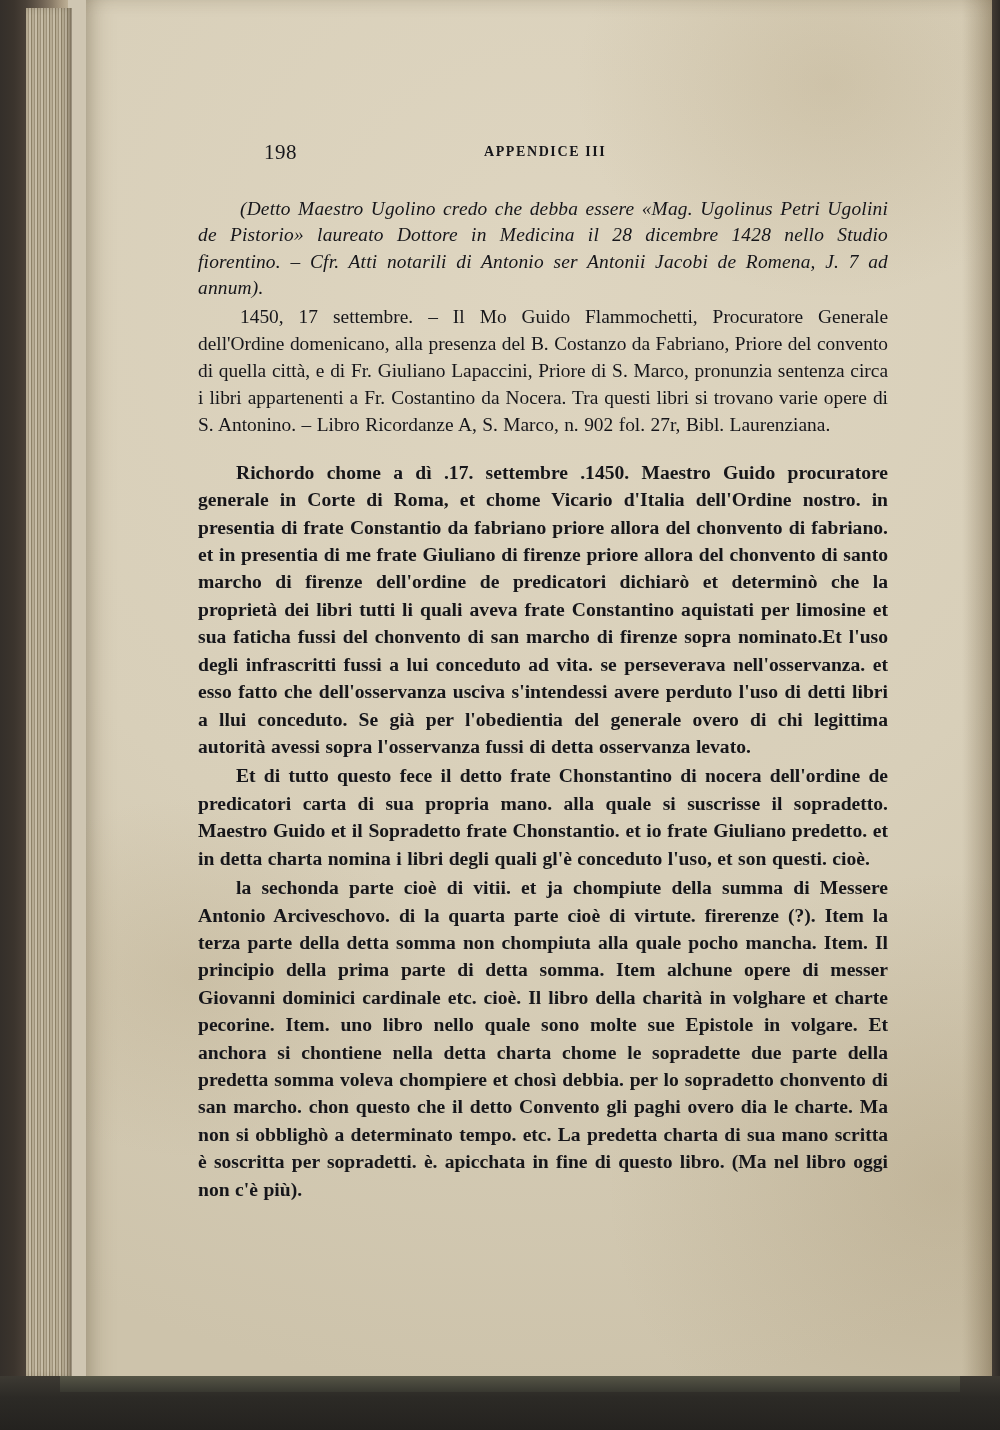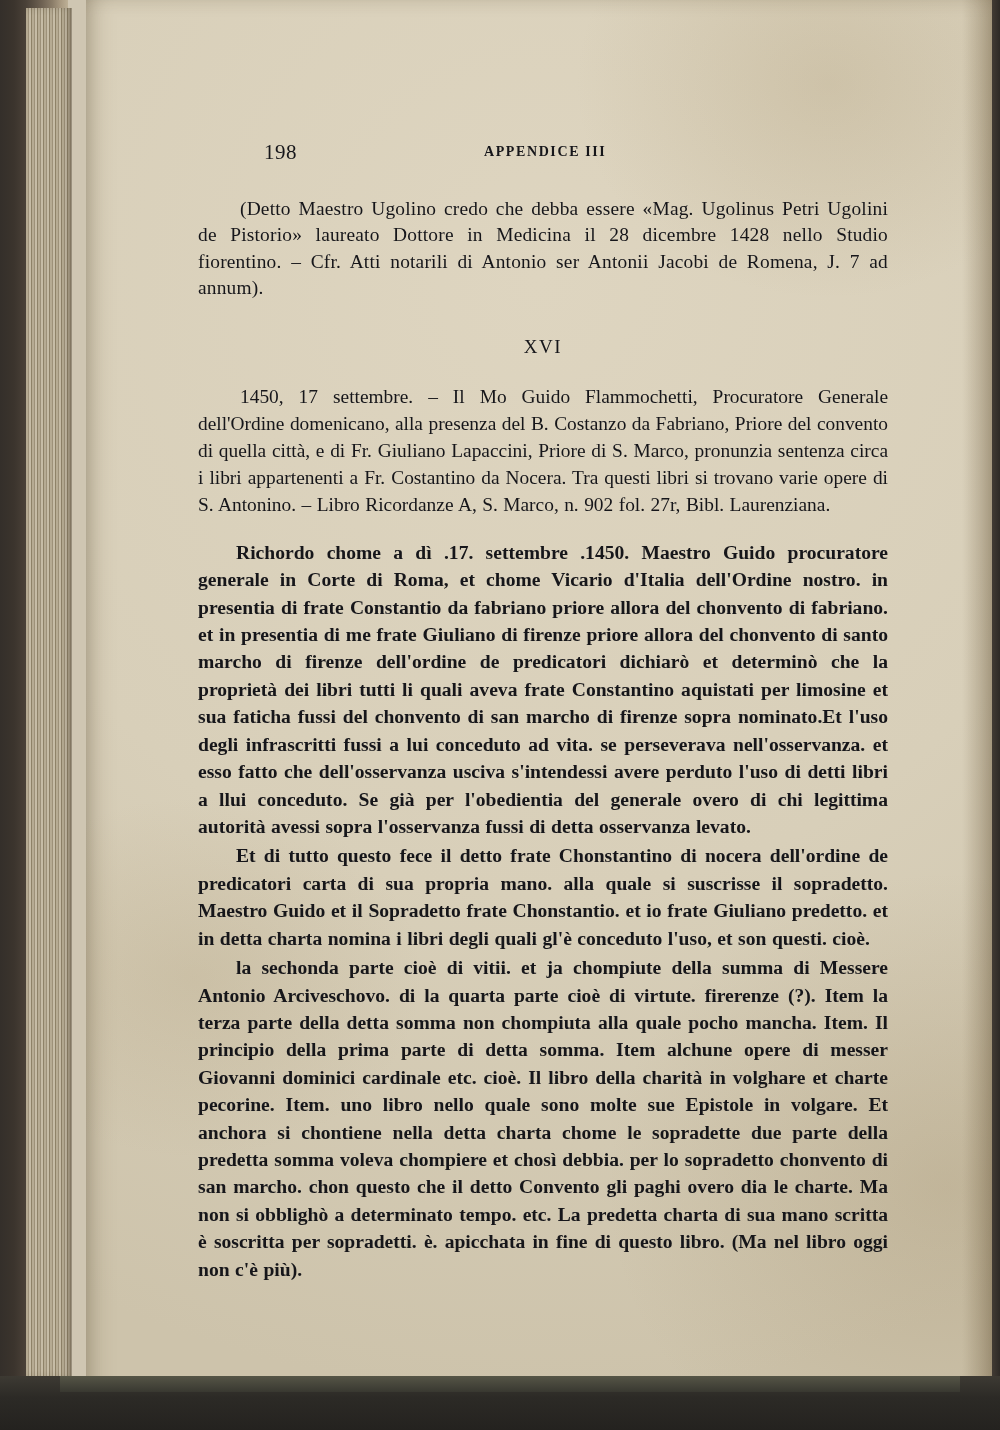--- a/index.html
+++ b/index.html
@@ -138,20 +138,21 @@
   p {
     margin: 0 0 2px 0;
     font-size: 19.4px;
     line-height: 1.365;
     text-align: justify;
     text-justify: inter-word;
     word-spacing: .6px;
   }
 
   .italic {
+    font-style: italic;
     letter-spacing: .2px;
   }
   .indent { text-indent: 38px; }
   .indent-lg { text-indent: 42px; }
 
   .sect-num {
     text-align: center;
     font-size: 19px;
     letter-spacing: 1.5px;
     margin: 34px 0 26px 0;
@@ -186,21 +187,20 @@
   <div class="leaf">
     <div class="content">
 
       <div class="header-row">
         <div class="folio">198</div>
         <div class="running-head">APPENDICE III</div>
       </div>
 
       <p class="italic indent-lg">(Detto Maestro Ugolino credo che debba essere «Mag. Ugolinus Petri Ugolini de Pistorio» laureato Dottore in Medicina il 28 dicembre 1428 nello Studio fiorentino. – Cfr. Atti notarili di Antonio ser Antonii Jacobi de Romena, J. 7 ad annum).</p>
 
-      <div class="sect-num">XVI</div>
 
       <p class="headnote indent-lg">1450, 17 settembre. – Il Mo Guido Flammochetti, Procuratore Generale dell'Ordine domenicano, alla presenza del B. Costanzo da Fabriano, Priore del convento di quella città, e di Fr. Giuliano Lapaccini, Priore di S. Marco, pronunzia sentenza circa i libri appartenenti a Fr. Costantino da Nocera. Tra questi libri si trovano varie opere di S. Antonino. – Libro Ricordanze A, S. Marco, n. 902 fol. 27r, Bibl. Laurenziana.</p>
 
       <div class="block-gap"></div>
 
       <p class="body-text indent">Richordo chome a dì .17. settembre .1450. Maestro Guido procuratore generale in Corte di Roma, et chome Vicario d'Italia dell'Ordine nostro. in presentia di frate Constantio da fabriano priore allora del chonvento di fabriano. et in presentia di me frate Giuliano di firenze priore allora del chonvento di santo marcho di firenze dell'ordine de predicatori dichiarò et determinò che la proprietà dei libri tutti li quali aveva frate Constantino aquistati per limosine et sua faticha fussi del chonvento di san marcho di firenze sopra nominato.Et l'uso degli infrascritti fussi a lui conceduto ad vita. se perseverava nell'osservanza. et esso fatto che dell'osservanza usciva s'intendessi avere perduto l'uso di detti libri a llui conceduto. Se già per l'obedientia del generale overo di chi legittima autorità avessi sopra l'osservanza fussi di detta osservanza levato.</p>
       <p class="body-text indent">Et di tutto questo fece il detto frate Chonstantino di nocera dell'ordine de predicatori carta di sua propria mano. alla quale si suscrisse il sopradetto. Maestro Guido et il Sopradetto frate Chonstantio. et io frate Giuliano predetto. et in detta charta nomina i libri degli quali gl'è conceduto l'uso, et son questi. cioè.</p>
       <p class="body-text indent">la sechonda parte cioè di vitii. et ja chompiute della summa di Messere Antonio Arciveschovo. di la quarta parte cioè di virtute. firerenze (?). Item la terza parte della detta somma non chompiuta alla quale pocho mancha. Item. Il principio della prima parte di detta somma. Item alchune opere di messer Giovanni dominici cardinale etc. cioè. Il libro della charità in volghare et charte pecorine. Item. uno libro nello quale sono molte sue Epistole in volgare. Et anchora si chontiene nella detta charta chome le sopradette due parte della predetta somma voleva chompiere et chosì debbia. per lo sopradetto chonvento di san marcho. chon questo che il detto Convento gli paghi overo dia le charte. Ma non si obblighò a determinato tempo. etc. La predetta charta di sua mano scritta è soscritta per sopradetti. è. apicchata in fine di questo libro. (Ma nel libro oggi non c'è più).</p>
 
     </div>

